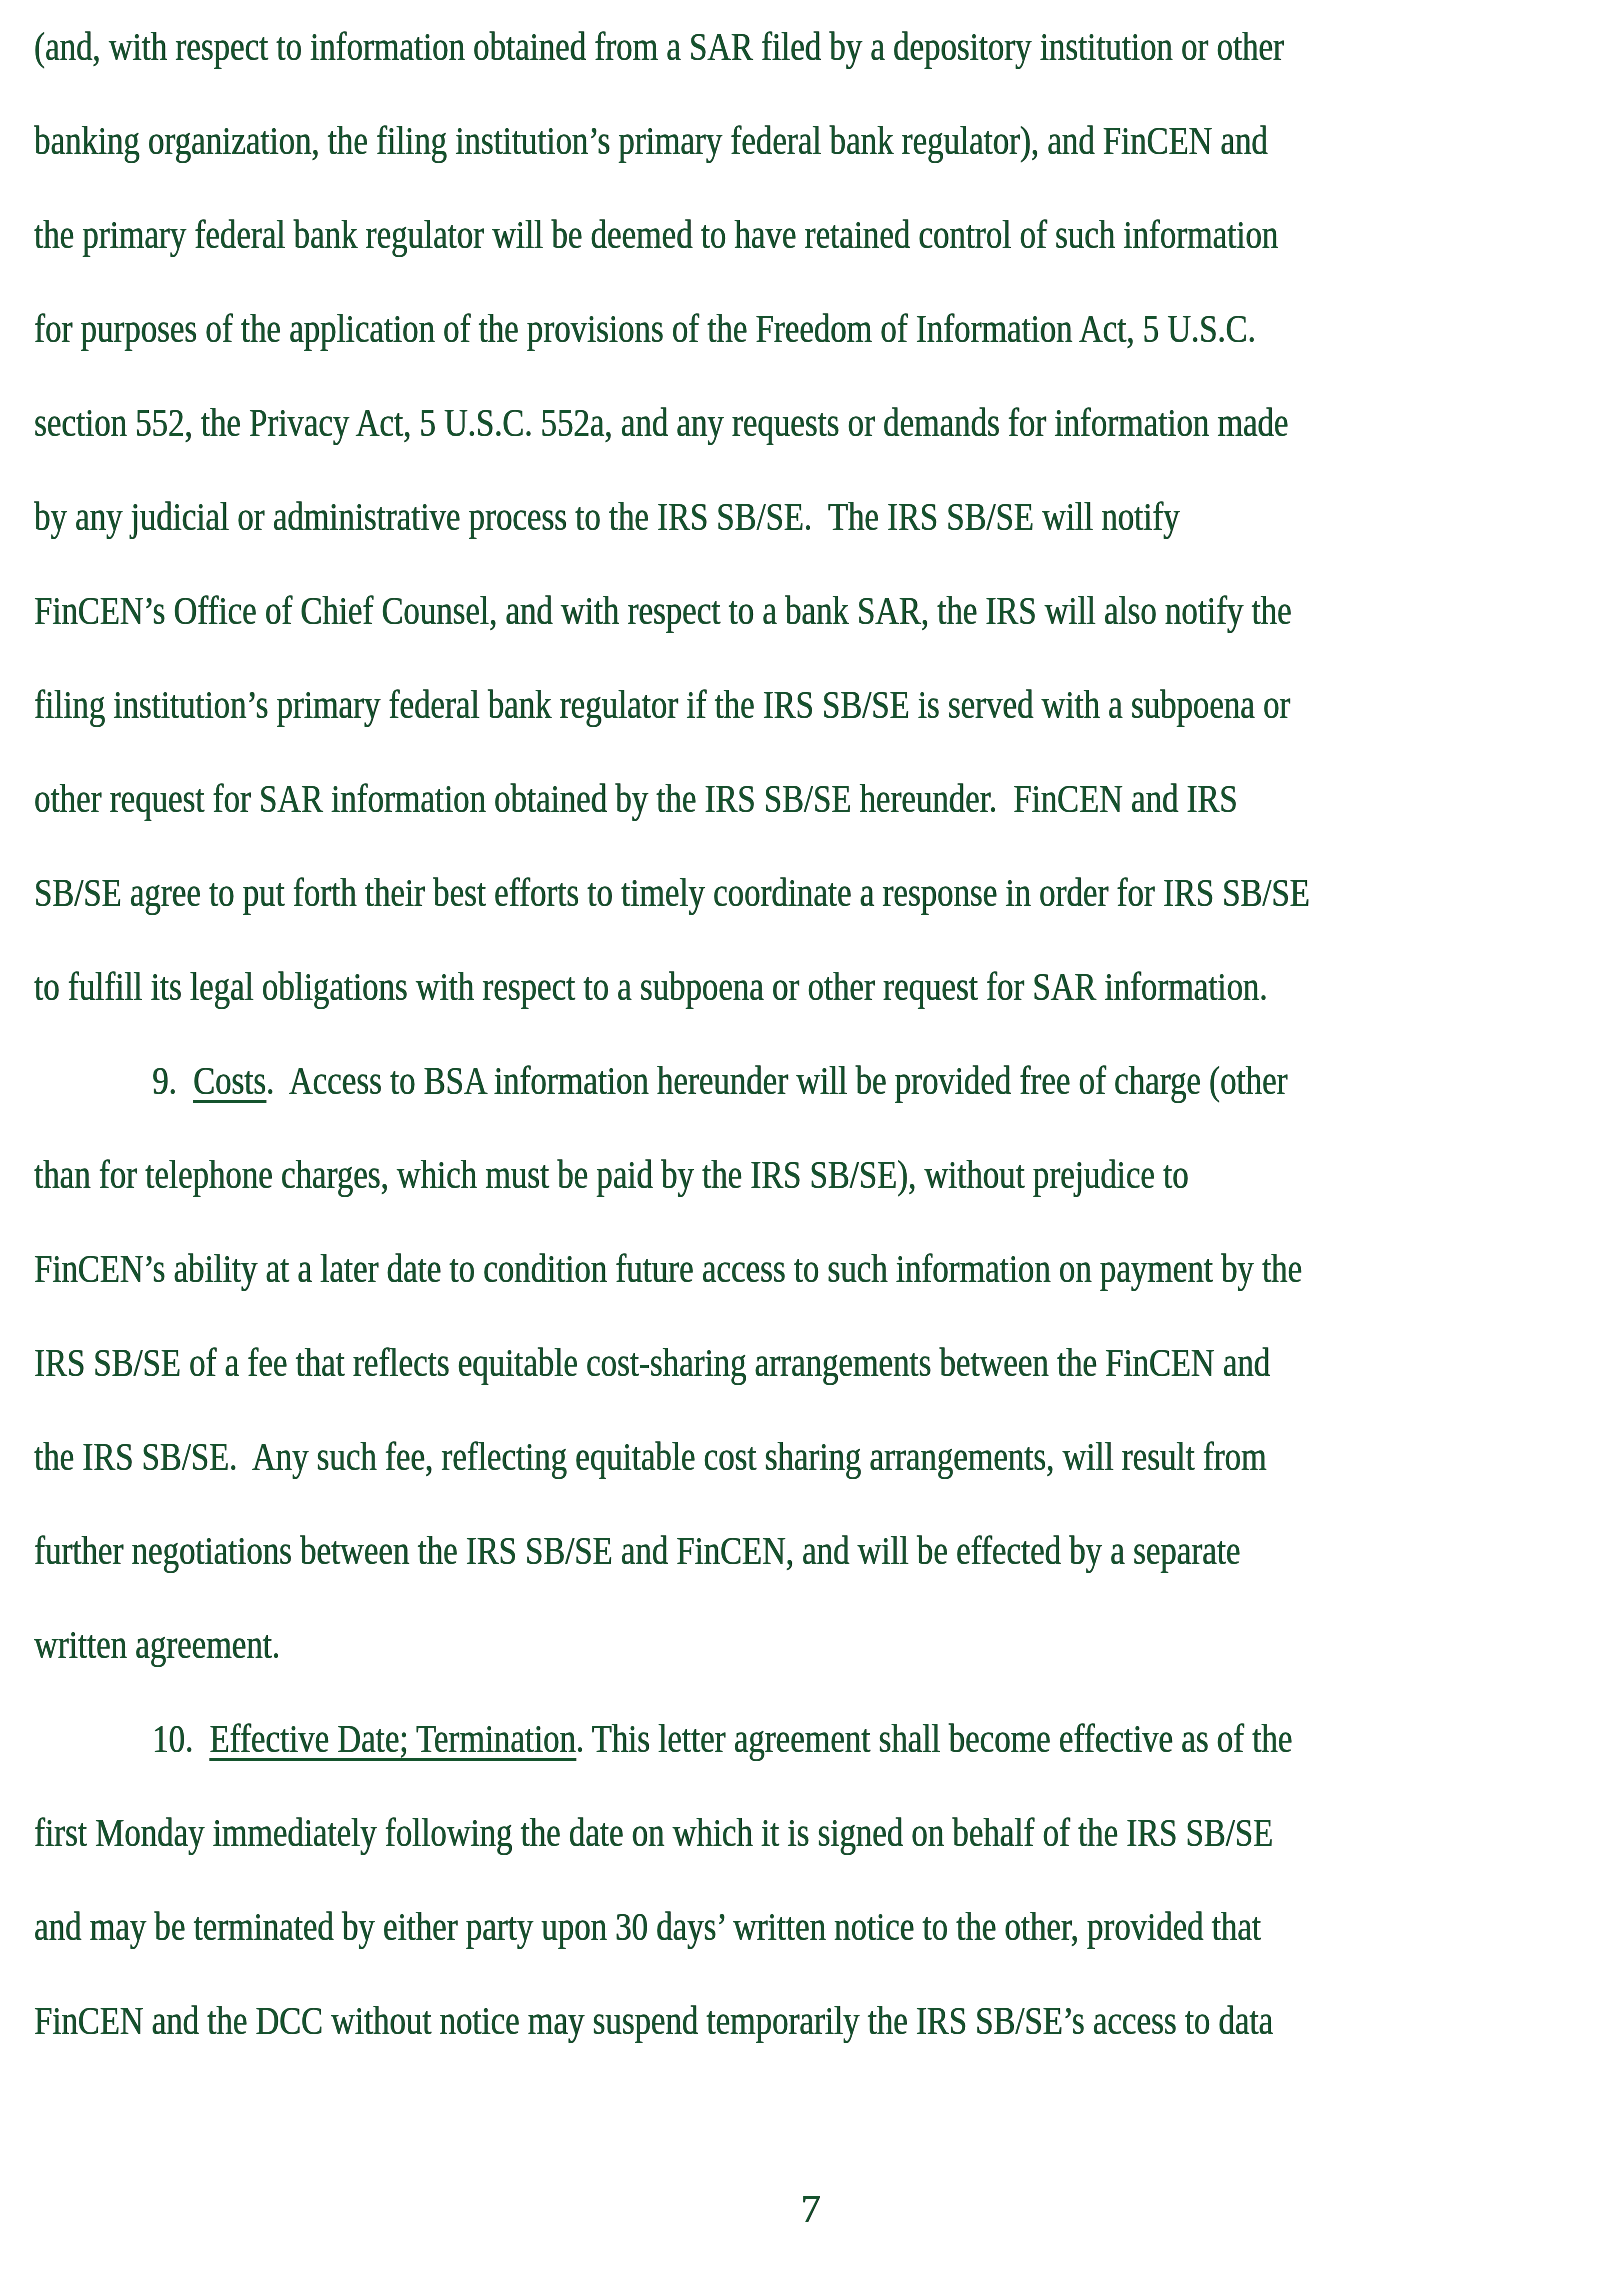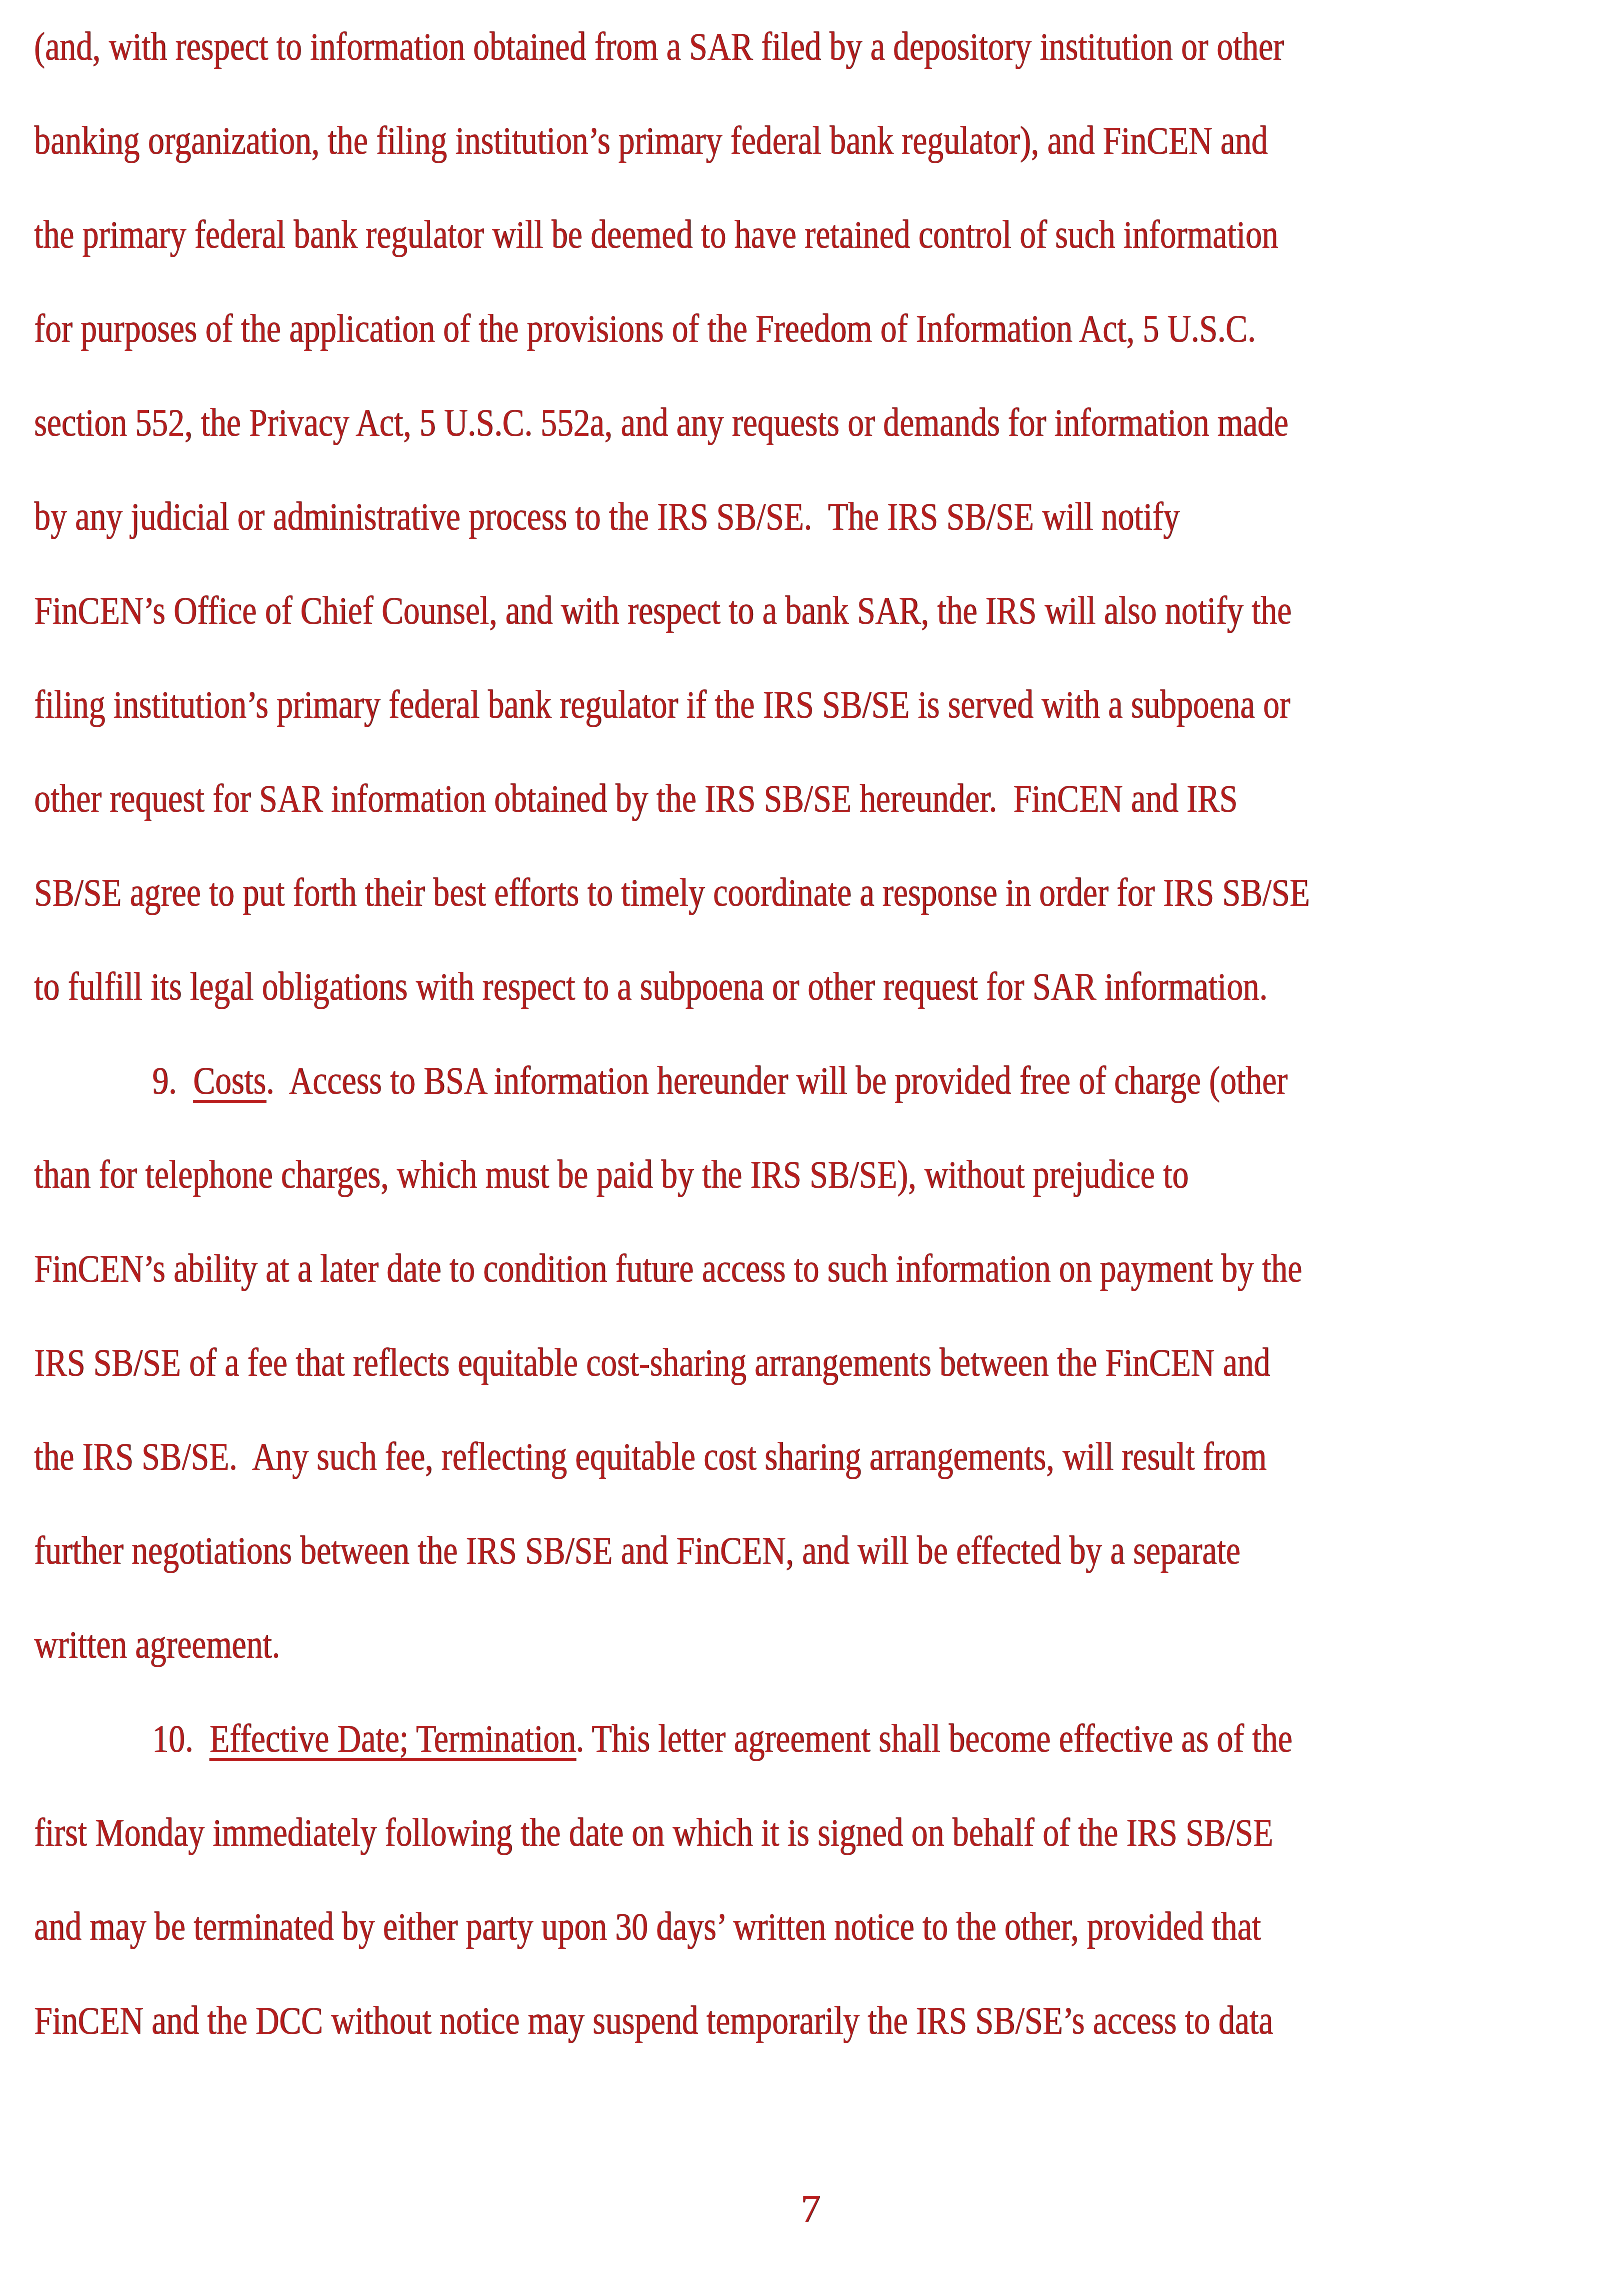--- a/index.html
+++ b/index.html
@@ -5,21 +5,21 @@
   html, body {
     margin: 0;
     padding: 0;
     background: #ffffff;
   }
   .page {
     position: relative;
     width: 1621px;
     height: 2271px;
     background: #ffffff;
-    color: #b91c1c;
+    color: #14532d;
     overflow: hidden;
     font-family: "Liberation Serif", "DejaVu Serif", serif;
   }
   .body-text {
     padding: 0 0 0 34px;
   }
   .line {
     height: 94px;
     line-height: 94px;
     font-size: 40px;

